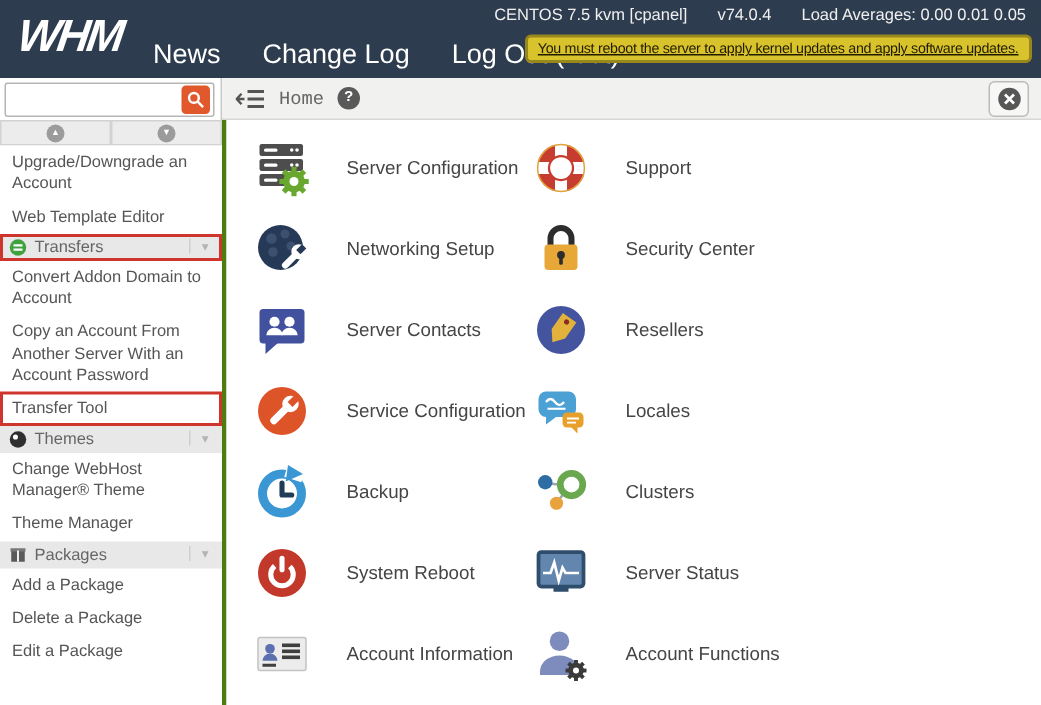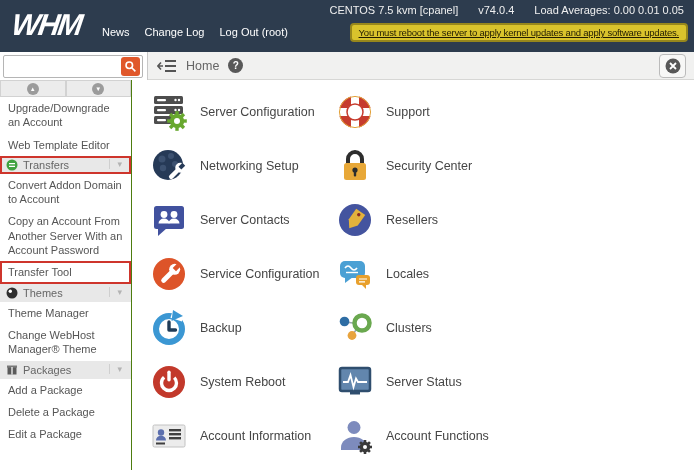--- a/index.html
+++ b/index.html
@@ -5,64 +5,64 @@
   * { box-sizing: border-box; margin: 0; padding: 0; }
   html,body { width: 694px; height: 470px; overflow: hidden; }
   body { font-family: "Liberation Sans", sans-serif; background: #fff; position: relative; }
 
   
   .header { height: 52px; background: #2d3c4e; position: relative; color: #fff; }
   .logo { position: absolute; left: 12px; top: 8px; font-size: 30px; font-weight: 800;
           font-style: italic; letter-spacing: -2px; transform: skewX(-8deg); cursor: pointer; }
   .sysinfo { position: absolute; top: 4px; right: 10px; font-size: 11px; color: #f0f0f0;
              display: flex; gap: 20px; white-space: nowrap; margin-left: 24px; }
-  .top-nav { position: absolute; left: 102px; top: 26px; display: flex; gap: 15px; font-size: 11px; }
+  .top-nav { position: absolute; left: 102px; top: 26px; display: flex; gap: 28px; font-size: 18px; }
   .top-nav .nav-link { color: #fff; cursor: pointer; white-space: nowrap; }
   .warning { position: absolute; right: 6px; top: 23px; background: #d9c32c; border: 2px solid #97871c;
              color: #211c00; font-size: 9.5px; font-weight: normal; letter-spacing: -0.2px;
              padding: 2px 7px; border-radius: 4px; text-decoration: underline; white-space: nowrap; cursor: pointer; }
 
   
   .row2 { display: flex; height: 28px; }
   .search-area { width: 148px; background: #fff; border-right: 1px solid #c9c9c9; position: relative;
                  padding: 3px 4px 2px 3px; }
   .search-input { width: 100%; height: 23px; border: 1px solid #b5b5b5; border-radius: 2px;
                   font-size: 11px; padding: 0 24px 0 5px; outline: none; }
   .search-btn { position: absolute; right: 7px; top: 5px; width: 19px; height: 19px; border: none;
                 background: #e0582b; border-radius: 3px; cursor: pointer; display: flex;
                 align-items: center; justify-content: center; padding: 0; }
   .breadcrumb-bar { flex: 1; background: #f1f1f0; border-bottom: 1px solid #d7d7d5; display: flex;
-                    align-items: center; padding: 0 8px 0 9px; gap: 9px; }
+                    align-items: center; padding: 0 8px 0 9px; gap: 9px; font-family: Liberation Mono, monospace; }
   .home-label { font-size: 12.5px; color: #666; cursor: pointer; }
   .help-circle { width: 15px; height: 15px; border-radius: 50%; background: #595959; color: #fff;
                  font-size: 10px; font-weight: bold; text-align: center; line-height: 15px; cursor: pointer; }
   .close-btn { margin-left: auto; width: 27px; height: 24px; background: #f7f7f6; border: 1px solid #bbb;
                border-radius: 4px; display: flex; align-items: center; justify-content: center; cursor: pointer; }
 
   
   .content { display: flex; height: 390px; }
-  .sidebar { width: 132px; border-right: 1px solid #4d7c0f; display: flex; flex-direction: column; overflow: hidden; }
+  .sidebar { width: 151px; border-right: 3px solid #4d7c0f; display: flex; flex-direction: column; overflow: hidden; }
   .scroll-btns { display: flex; height: 17px; flex: none; }
   .scroll-btn { flex: 1; background: #ececec; border: 1px solid #d2d2d2; display: flex; align-items: center;
                 justify-content: center; cursor: pointer; }
   .arrow-circle { width: 12px; height: 12px; border-radius: 50%; background: #9b9b9b; color: #fff;
                   font-size: 6px; line-height: 12px; text-align: center; }
   .nav-list { flex: 1; overflow: hidden; background: #fff; }
   .nav-item { font-size: 11px; color: #555; padding: 4px 8px; line-height: 1.3; cursor: pointer; }
   .nav-section { display: flex; align-items: flex-start; background: #e8e8e8; color: #666; font-size: 11px;
                  padding: 3px 4px 3px 6px; gap: 5px; cursor: pointer; }
   .nav-section .sec-label { flex: 1; }
   .chev { border-left: 1px solid #cfcfcf; padding: 0 5px 0 7px; color: #b3b3b3; font-size: 9px; cursor: pointer; }
   .hl { outline: 2px solid #ce352c; outline-offset: -2px; }
 
   .main { flex: 1; background: #fff; overflow: hidden; }
   .grid { display: grid; grid-template-columns: 186px auto; padding: 5px 0 0 17px; }
   .tile { height: 54px; display: flex; align-items: center; gap: 11px; cursor: pointer; }
   .tile svg { width: 40px; height: 40px; flex: none; }
-  .tlabel { font-size: 12.5px; color: #454545; white-space: nowrap; }
+  .tlabel { font-size: 12.5px; color: #454545; white-space: nowrap; margin-left: 12px; }
   .mini { width: 12px; height: 12px; flex: none; }
 </style>
 </head>
 <body>
 
 <div class="header">
   <div class="logo">WHM</div>
   <div class="sysinfo">
     <span>CENTOS 7.5 kvm [cpanel]</span>
     <span>v74.0.4</span>
@@ -135,22 +135,22 @@
 
       <div class="nav-section">
         <svg class="mini" viewBox="0 0 12 12">
           <circle cx="6" cy="6" r="5.5" fill="#2f2f2f"></circle>
           <circle cx="4.3" cy="4.3" r="1.7" fill="#fff"></circle>
         </svg>
         <span class="sec-label">Themes</span>
         <span class="chev">▾</span>
       </div>
 
+      <div class="nav-item">Change WebHost Manager® Theme</div>
       <div class="nav-item">Theme Manager</div>
-      <div class="nav-item">Change WebHost Manager® Theme</div>
 
       <div class="nav-section">
         <svg class="mini" viewBox="0 0 12 12">
           <rect x="1.5" y="3" width="9" height="7.5" fill="#5a5a5a"></rect>
           <rect x="1" y="1.5" width="10" height="2.2" fill="#787878"></rect>
           <rect x="5.4" y="3" width="1.2" height="7.5" fill="#fff"></rect>
         </svg>
         <span class="sec-label">Packages</span>
         <span class="chev">▾</span>
       </div>

